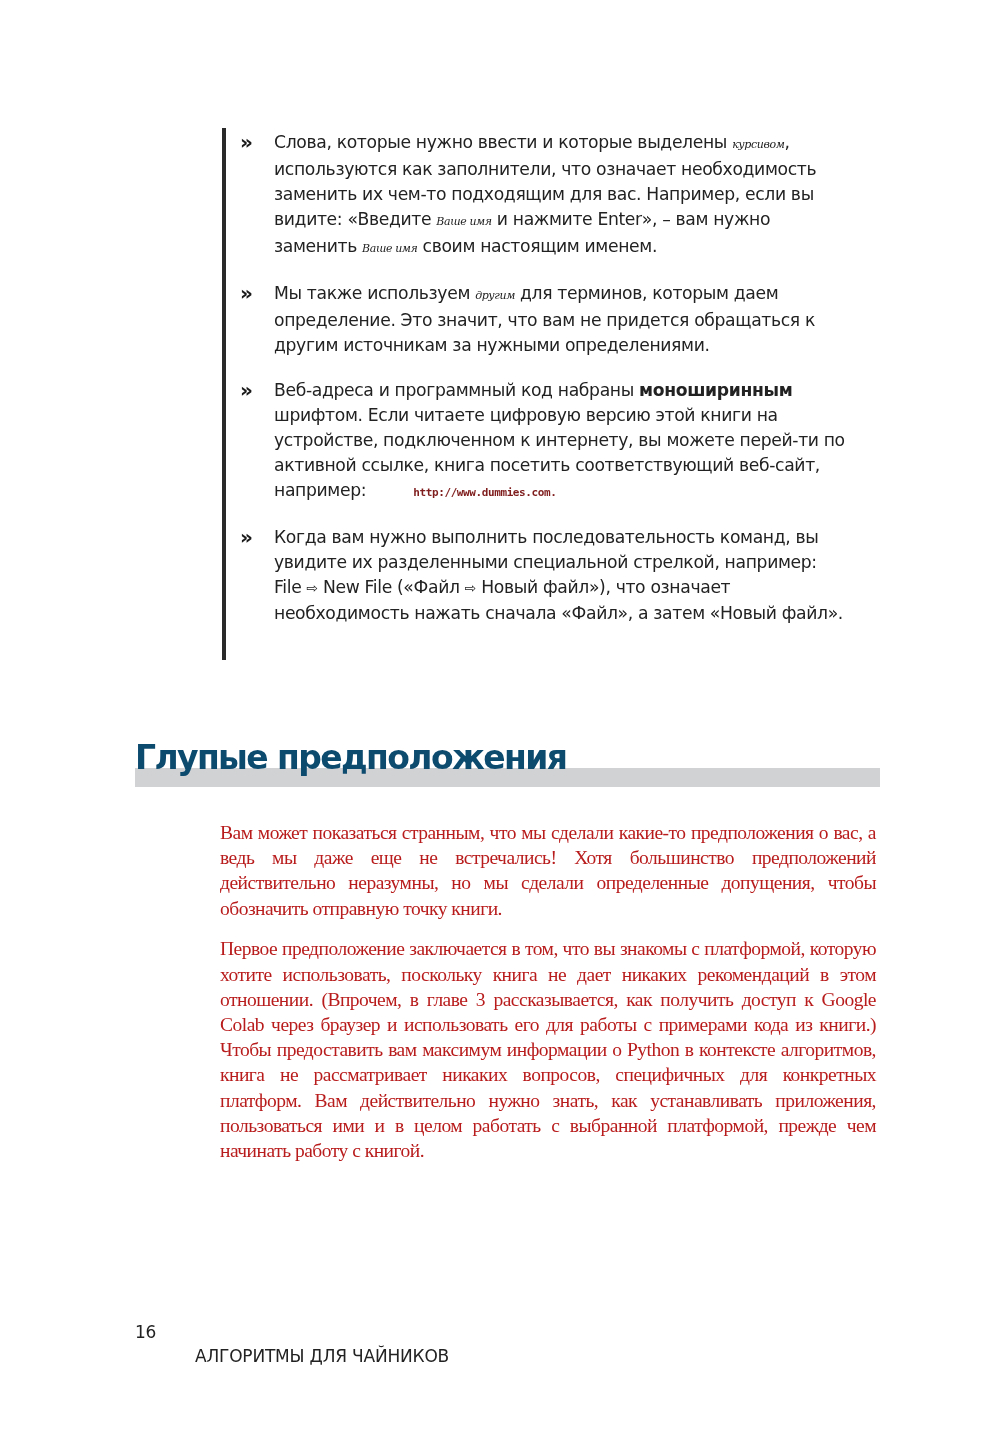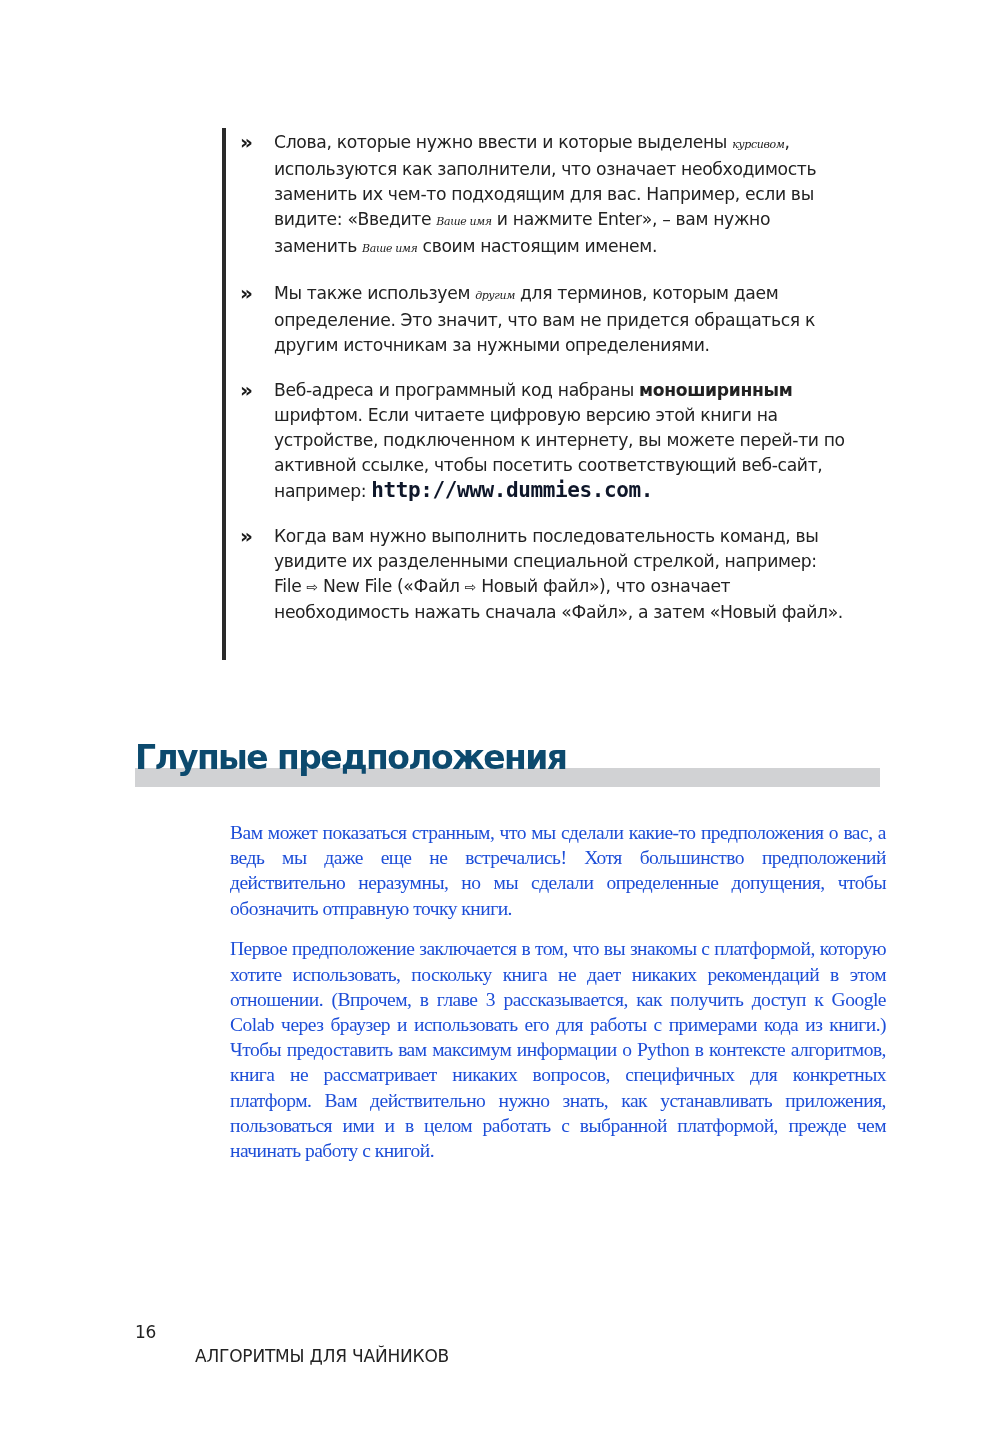--- a/index.html
+++ b/index.html
@@ -48,23 +48,24 @@
     .it {
       font-family: "DejaVu Serif", serif;
       font-style: italic;
       font-size: 11px;
       letter-spacing: -0.4px;
     }
     .bold { font-weight: bold; }
     .mono-link {
       font-family: "DejaVu Sans Mono", monospace;
       font-weight: bold;
-      color: #0f172a;
-      font-size: 21px;
+      color: #7f1d1d;
+      font-size: 11px;
       letter-spacing: -0.4px;
+      margin-left: 42px;
     }
     .arrow { font-size: 14px; }
 
     .section-heading {
       position: absolute;
       left: 135px;
       top: 736px;
       width: 745px;
       height: 56px;
     }
@@ -83,28 +84,28 @@
       font-family: "DejaVu Sans", sans-serif;
       font-weight: bold;
       font-size: 33px;
       line-height: 44px;
       letter-spacing: -1.6px;
       color: #0c4a6e;
     }
 
     .body-text {
       position: absolute;
-      left: 230px;
+      left: 220px;
       top: 820px;
       width: 656px;
       font-family: "Liberation Serif", serif;
       font-size: 19.5px;
       line-height: 25.2px;
       letter-spacing: -0.5px;
-      color: #1d4ed8;
+      color: #b91c1c;
       text-align: justify;
     }
     .body-text p {
       margin: 0 0 15.5px 0;
       hyphens: manual;
     }
 
     .footer {
       position: absolute;
       top: 1321px;
@@ -135,21 +136,21 @@
   <div class="bullet">
     <span class="marker">»</span>
     <span class="content"><span>Слова, которые нужно ввести и которые выделены </span><span class="it">курсивом</span><span>, используются как заполнители, что означает необходимость заменить их чем-то подходящим для вас. Например, если вы видите: «Введите </span><span class="it">Ваше имя</span><span> и нажмите Enter», – вам нужно заменить </span><span class="it">Ваше имя</span><span> своим настоящим именем.</span></span>
   </div>
   <div class="bullet">
     <span class="marker">»</span>
     <span class="content"><span>Мы также используем </span><span class="it">другим</span><span> для терминов, которым даем определение. Это значит, что вам не придется обращаться к другим источникам за нужными определениями.</span></span>
   </div>
   <div class="bullet">
     <span class="marker">»</span>
-    <span class="content"><span>Веб-адреса и программный код набраны </span><span class="bold">моноширинным</span><span> шрифтом. Если читаете цифровую версию этой книги на устройстве, подключенном к интернету, вы можете перей-ти по активной ссылке, чтобы посетить соответствующий веб-сайт, например: </span><span class="mono-link">http://www.dummies.com.</span></span>
+    <span class="content"><span>Веб-адреса и программный код набраны </span><span class="bold">моноширинным</span><span> шрифтом. Если читаете цифровую версию этой книги на устройстве, подключенном к интернету, вы можете перей-ти по активной ссылке, книга посетить соответствующий веб-сайт, например: </span><span class="mono-link">http://www.dummies.com.</span></span>
   </div>
   <div class="bullet">
     <span class="marker">»</span>
     <span class="content"><span>Когда вам нужно выполнить последовательность команд, вы увидите их разделенными специальной стрелкой, например: File </span><span class="arrow">⇨</span><span> New File («Файл </span><span class="arrow">⇨</span><span> Новый файл»), что означает необходимость нажать сначала «Файл», а затем «Новый файл».</span></span>
   </div>
 </div>
 
 <div class="section-heading">
   <div class="bar"></div>
   <div class="title">Глупые предположения</div>

